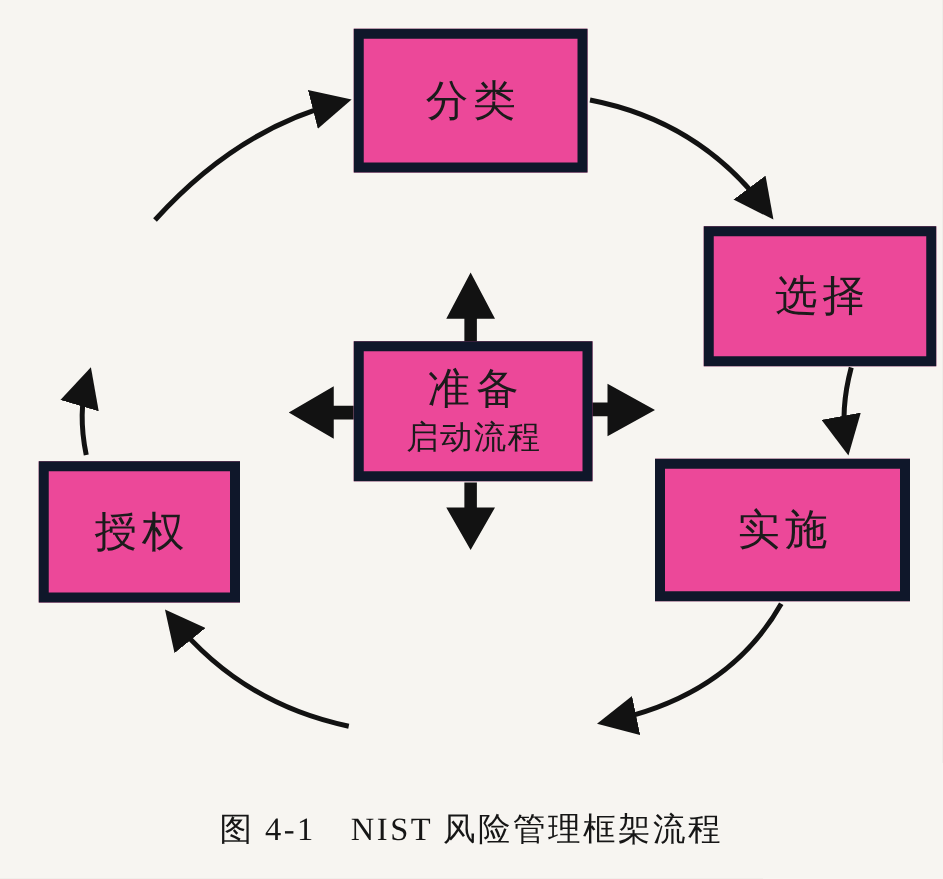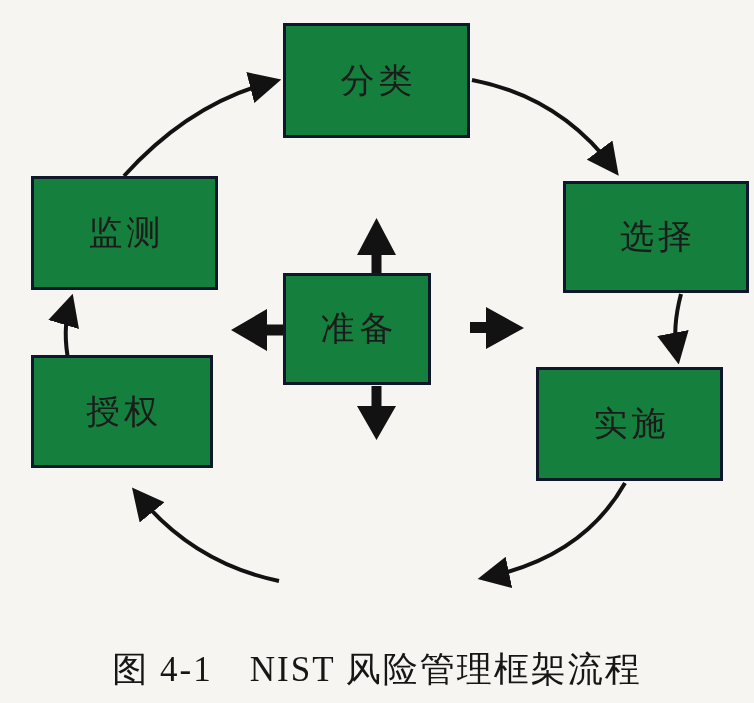--- a/index.html
+++ b/index.html
@@ -17,58 +17,58 @@
     margin: 0 auto;
   }
   .arrows-layer {
     position: absolute;
     left: 0; top: 0;
     width: 754px;
     height: 703px;
   }
   .node {
     position: absolute;
-    background: #15803d;
-    border: 3px solid #0f172a;
+    background: #ec4899;
+    border: 8px solid #0f172a;
     display: flex;
     align-items: center;
     justify-content: center;
     box-sizing: border-box;
     color: #1b1b1b;
     font-size: 34px;
     letter-spacing: 4px;
     text-indent: 4px;
   }
   .pos-categorize { left: 283px; top: 23px;  width: 187px; height: 115px; }
   .pos-select     { left: 538px; top: 181px; width: 186px; height: 112px; margin-left: 25px; }
-  .pos-implement  { left: 536px; top: 367px; width: 187px; height: 114px; }
+  .pos-implement  { left: 524px; top: 367px; width: 204px; height: 114px; }
   .pos-assess     { left: 282px; top: 520px; width: 186px; height: 114px; }
-  .pos-authorize  { left: 31px;  top: 355px; width: 182px; height: 113px; }
+  .pos-authorize  { left: 31px;  top: 369px; width: 161px; height: 113px; }
   .pos-monitor    { left: 31px;  top: 176px; width: 187px; height: 114px; }
-  .pos-center     { left: 283px; top: 273px; width: 148px; height: 112px; flex-direction: column; }
+  .pos-center     { left: 283px; top: 273px; width: 191px; height: 112px; flex-direction: column; }
   .center-title {
     font-size: 34px;
     line-height: 40px;
     letter-spacing: 5px;
     text-indent: 5px;
   }
   .center-sub {
     font-size: 26px;
     line-height: 32px;
     letter-spacing: 1px;
     text-indent: 1px;
     margin-top: 2px;
   }
   .caption {
     position: absolute;
     left: 0;
     top: 646px;
     width: 754px;
     text-align: center;
-    font-size: 35px;
+    font-size: 26px;
     color: #161616;
     letter-spacing: 2px;
   }
   .connector { stroke: #121212; stroke-width: 4; fill: none; }
   .block-arrow { fill: #121212; stroke: none; }
 </style>
 </head>
 <body>
 
 <div class="stage">
@@ -103,23 +103,21 @@
 
   <div class="node pos-implement">
     <span>实施</span>
   </div>
 
 
   <div class="node pos-authorize">
     <span>授权</span>
   </div>
 
-  <div class="node pos-monitor">
-    <span>监测</span>
-  </div>
 
   <div class="node pos-center">
     <div class="center-title">准备</div>
+    <div class="center-sub">启动流程</div>
   </div>
 
   <div class="caption">图 4-1　NIST 风险管理框架流程</div>
 
 </div>
 
 </body></html>

